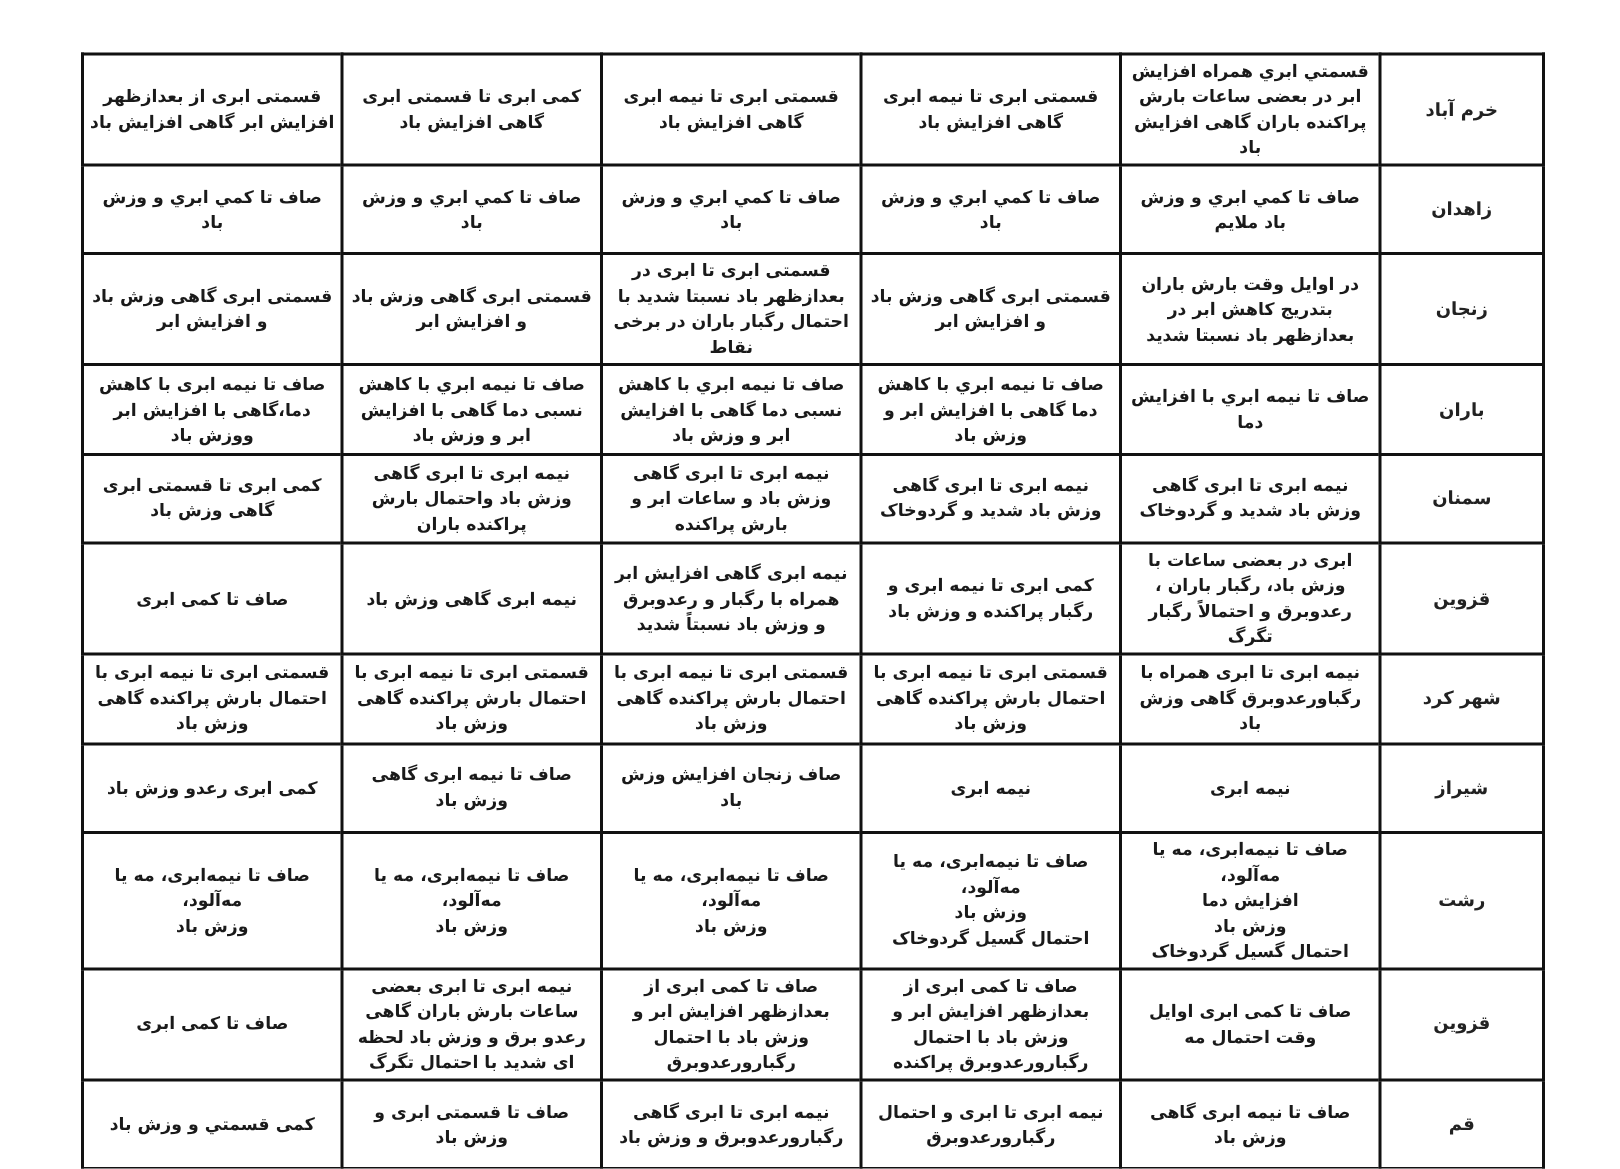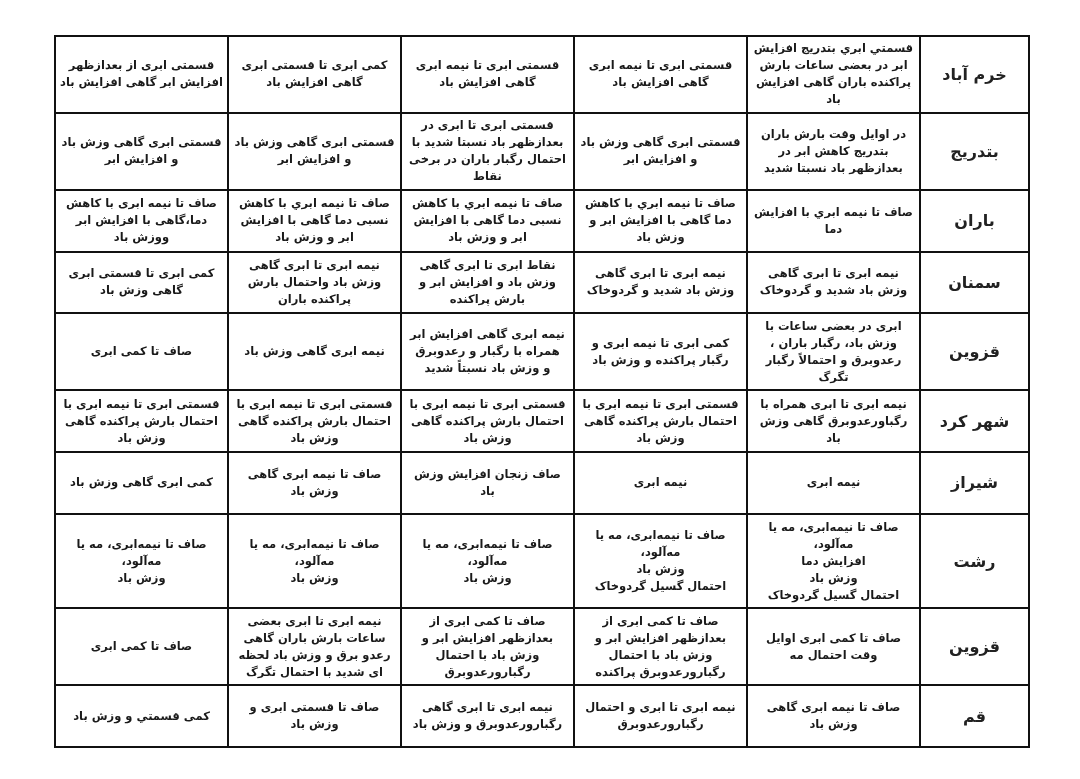--- a/index.html
+++ b/index.html
@@ -31,21 +31,21 @@
       text-align: center;
       vertical-align: middle;
       font-size: 11.5px;
       font-weight: bold;
       line-height: 17px;
       padding: 2px 4px;
       overflow: hidden;
       white-space: pre-line;
     }
     .forecast-table td.city {
-      font-size: 16px;
+      font-size: 12px;
       font-weight: bold;
       color: #222;
     }
     .forecast-table tr { height: 59.4px; }
     col.c-city { width: 109px; }
     col.c-day  { width: 173px; }
   </style>
 </head>
 <body>
 
@@ -54,47 +54,55 @@
     <col class="c-city">
       <col class="c-day">
       <col class="c-day">
       <col class="c-day">
       <col class="c-day">
       <col class="c-day">
   </colgroup>
   <tbody id="table-body">
       <tr>
         <td class="city">خرم آباد</td>
-        <td>قسمتي ابري بتدريج افزايش ابر در بعضی ساعات بارش پراکنده باران گاهی افزایش باد</td>
+        <td>قسمتي ابري همراه افزايش ابر در بعضی ساعات بارش پراکنده باران گاهی افزایش باد</td>
         <td>قسمتی ابری تا نیمه ابری گاهی افزایش باد</td>
         <td>قسمتی ابری تا نیمه ابری گاهی افزایش باد</td>
         <td>کمی ابری تا قسمتی ابری گاهی افزایش باد</td>
         <td>قسمتی ابری از بعدازظهر افزایش ابر گاهی افزایش باد</td>
       </tr>
       <tr>
-        <td class="city">بتدريج</td>
+        <td class="city">زاهدان</td>
+        <td>صاف تا کمي ابري و وزش باد ملايم</td>
+        <td>صاف تا کمي ابري و وزش باد</td>
+        <td>صاف تا کمي ابري و وزش باد</td>
+        <td>صاف تا کمي ابري و وزش باد</td>
+        <td>صاف تا کمي ابري و وزش باد</td>
+      </tr>
+      <tr>
+        <td class="city">زنجان</td>
         <td>در اوایل وقت بارش باران بتدریج کاهش ابر در بعدازظهر باد نسبتا شدید</td>
         <td>قسمتی ابری گاهی وزش باد و افزایش ابر</td>
         <td>قسمتی ابری تا ابری در بعدازظهر باد نسبتا شدید با احتمال رگبار باران در برخی نقاط</td>
         <td>قسمتی ابری گاهی وزش باد و افزایش ابر</td>
         <td>قسمتی ابری گاهی وزش باد و افزایش ابر</td>
       </tr>
       <tr>
         <td class="city">باران</td>
         <td>صاف تا نیمه ابري با افزايش دما</td>
         <td>صاف تا نیمه ابري با کاهش دما گاهی با افزایش ابر و وزش باد</td>
         <td>صاف تا نیمه ابري با کاهش نسبی دما گاهی با افزایش ابر و وزش باد</td>
         <td>صاف تا نیمه ابري با کاهش نسبی دما گاهی با افزایش ابر و وزش باد</td>
         <td>صاف تا نیمه ابری با کاهش دما،گاهی با افزایش ابر ووزش باد</td>
       </tr>
       <tr>
         <td class="city">سمنان</td>
         <td>نیمه ابری تا ابری گاهی وزش باد شدید و گردوخاک</td>
         <td>نیمه ابری تا ابری گاهی وزش باد شدید و گردوخاک</td>
-        <td>نقاط ابری تا ابری گاهی وزش باد و افزایش ابر و بارش پراکنده</td>
+        <td>نیمه ابری تا ابری گاهی وزش باد و ساعات ابر و بارش پراکنده</td>
         <td>نیمه ابری تا ابری گاهی وزش باد واحتمال بارش پراکنده باران</td>
         <td>کمی ابری تا قسمتی ابری گاهی وزش باد</td>
       </tr>
       <tr>
         <td class="city">قزوین</td>
         <td>ابری در بعضی ساعات با وزش باد، رگبار باران ، رعدوبرق و احتمالاً رگبار تگرگ</td>
         <td>کمی ابری تا نیمه ابری و رگبار پراکنده و وزش باد</td>
         <td>نیمه ابری گاهی افزایش ابر همراه با رگبار و رعدوبرق
 و وزش باد نسبتاً شدید</td>
         <td>نیمه ابری گاهی وزش باد</td>
@@ -107,21 +115,21 @@
         <td>قسمتی ابری تا نیمه ابری با احتمال بارش پراکنده گاهی وزش باد</td>
         <td>قسمتی ابری تا نیمه ابری با احتمال بارش پراکنده گاهی وزش باد</td>
         <td>قسمتی ابری تا نیمه ابری با احتمال بارش پراکنده گاهی وزش باد</td>
       </tr>
       <tr>
         <td class="city">شیراز</td>
         <td>نیمه ابری</td>
         <td>نیمه ابری</td>
         <td>صاف زنجان افزایش وزش باد</td>
         <td>صاف تا نیمه ابری گاهی وزش باد</td>
-        <td>کمی ابری گاهی وزش باد</td>
+        <td>کمی ابری رعدو وزش باد</td>
       </tr>
       <tr>
         <td class="city">رشت</td>
         <td>صاف تا نیمه‌ابری، مه یا مه‌آلود،
 افزایش دما
 وزش باد
 احتمال گسیل گردوخاک</td>
         <td>صاف تا نیمه‌ابری، مه یا مه‌آلود،
 وزش باد
 احتمال گسیل گردوخاک</td>

